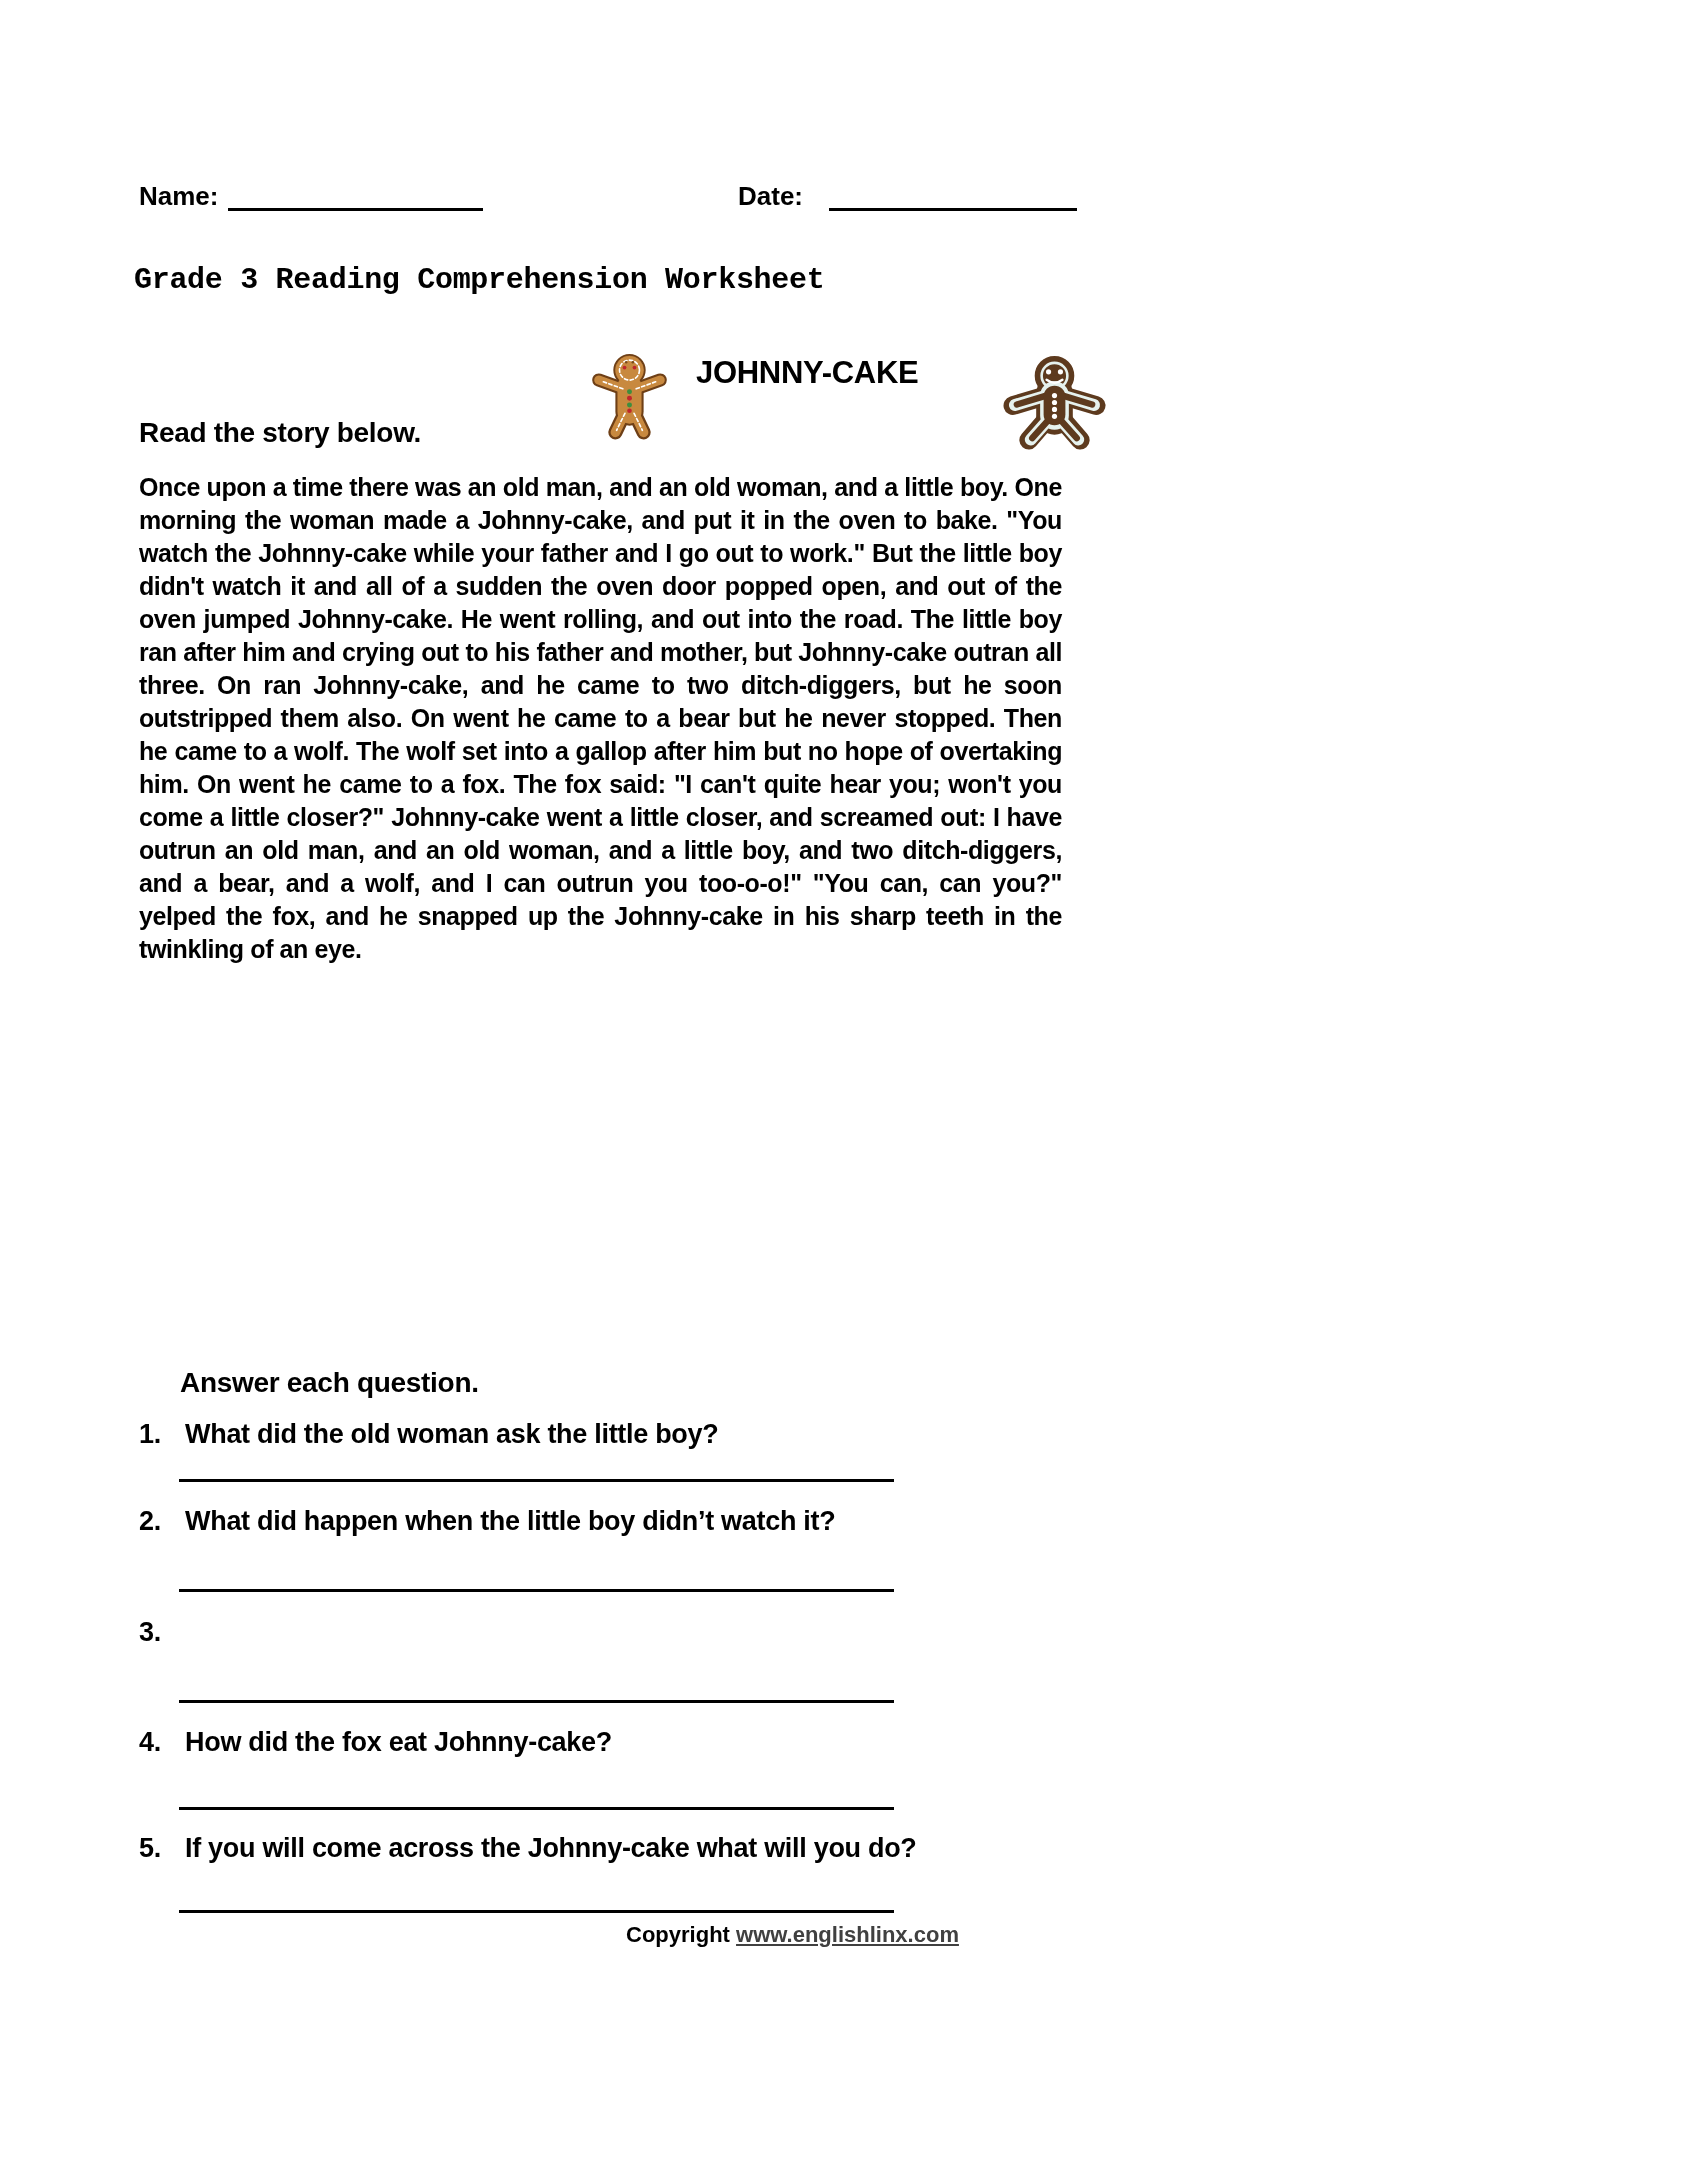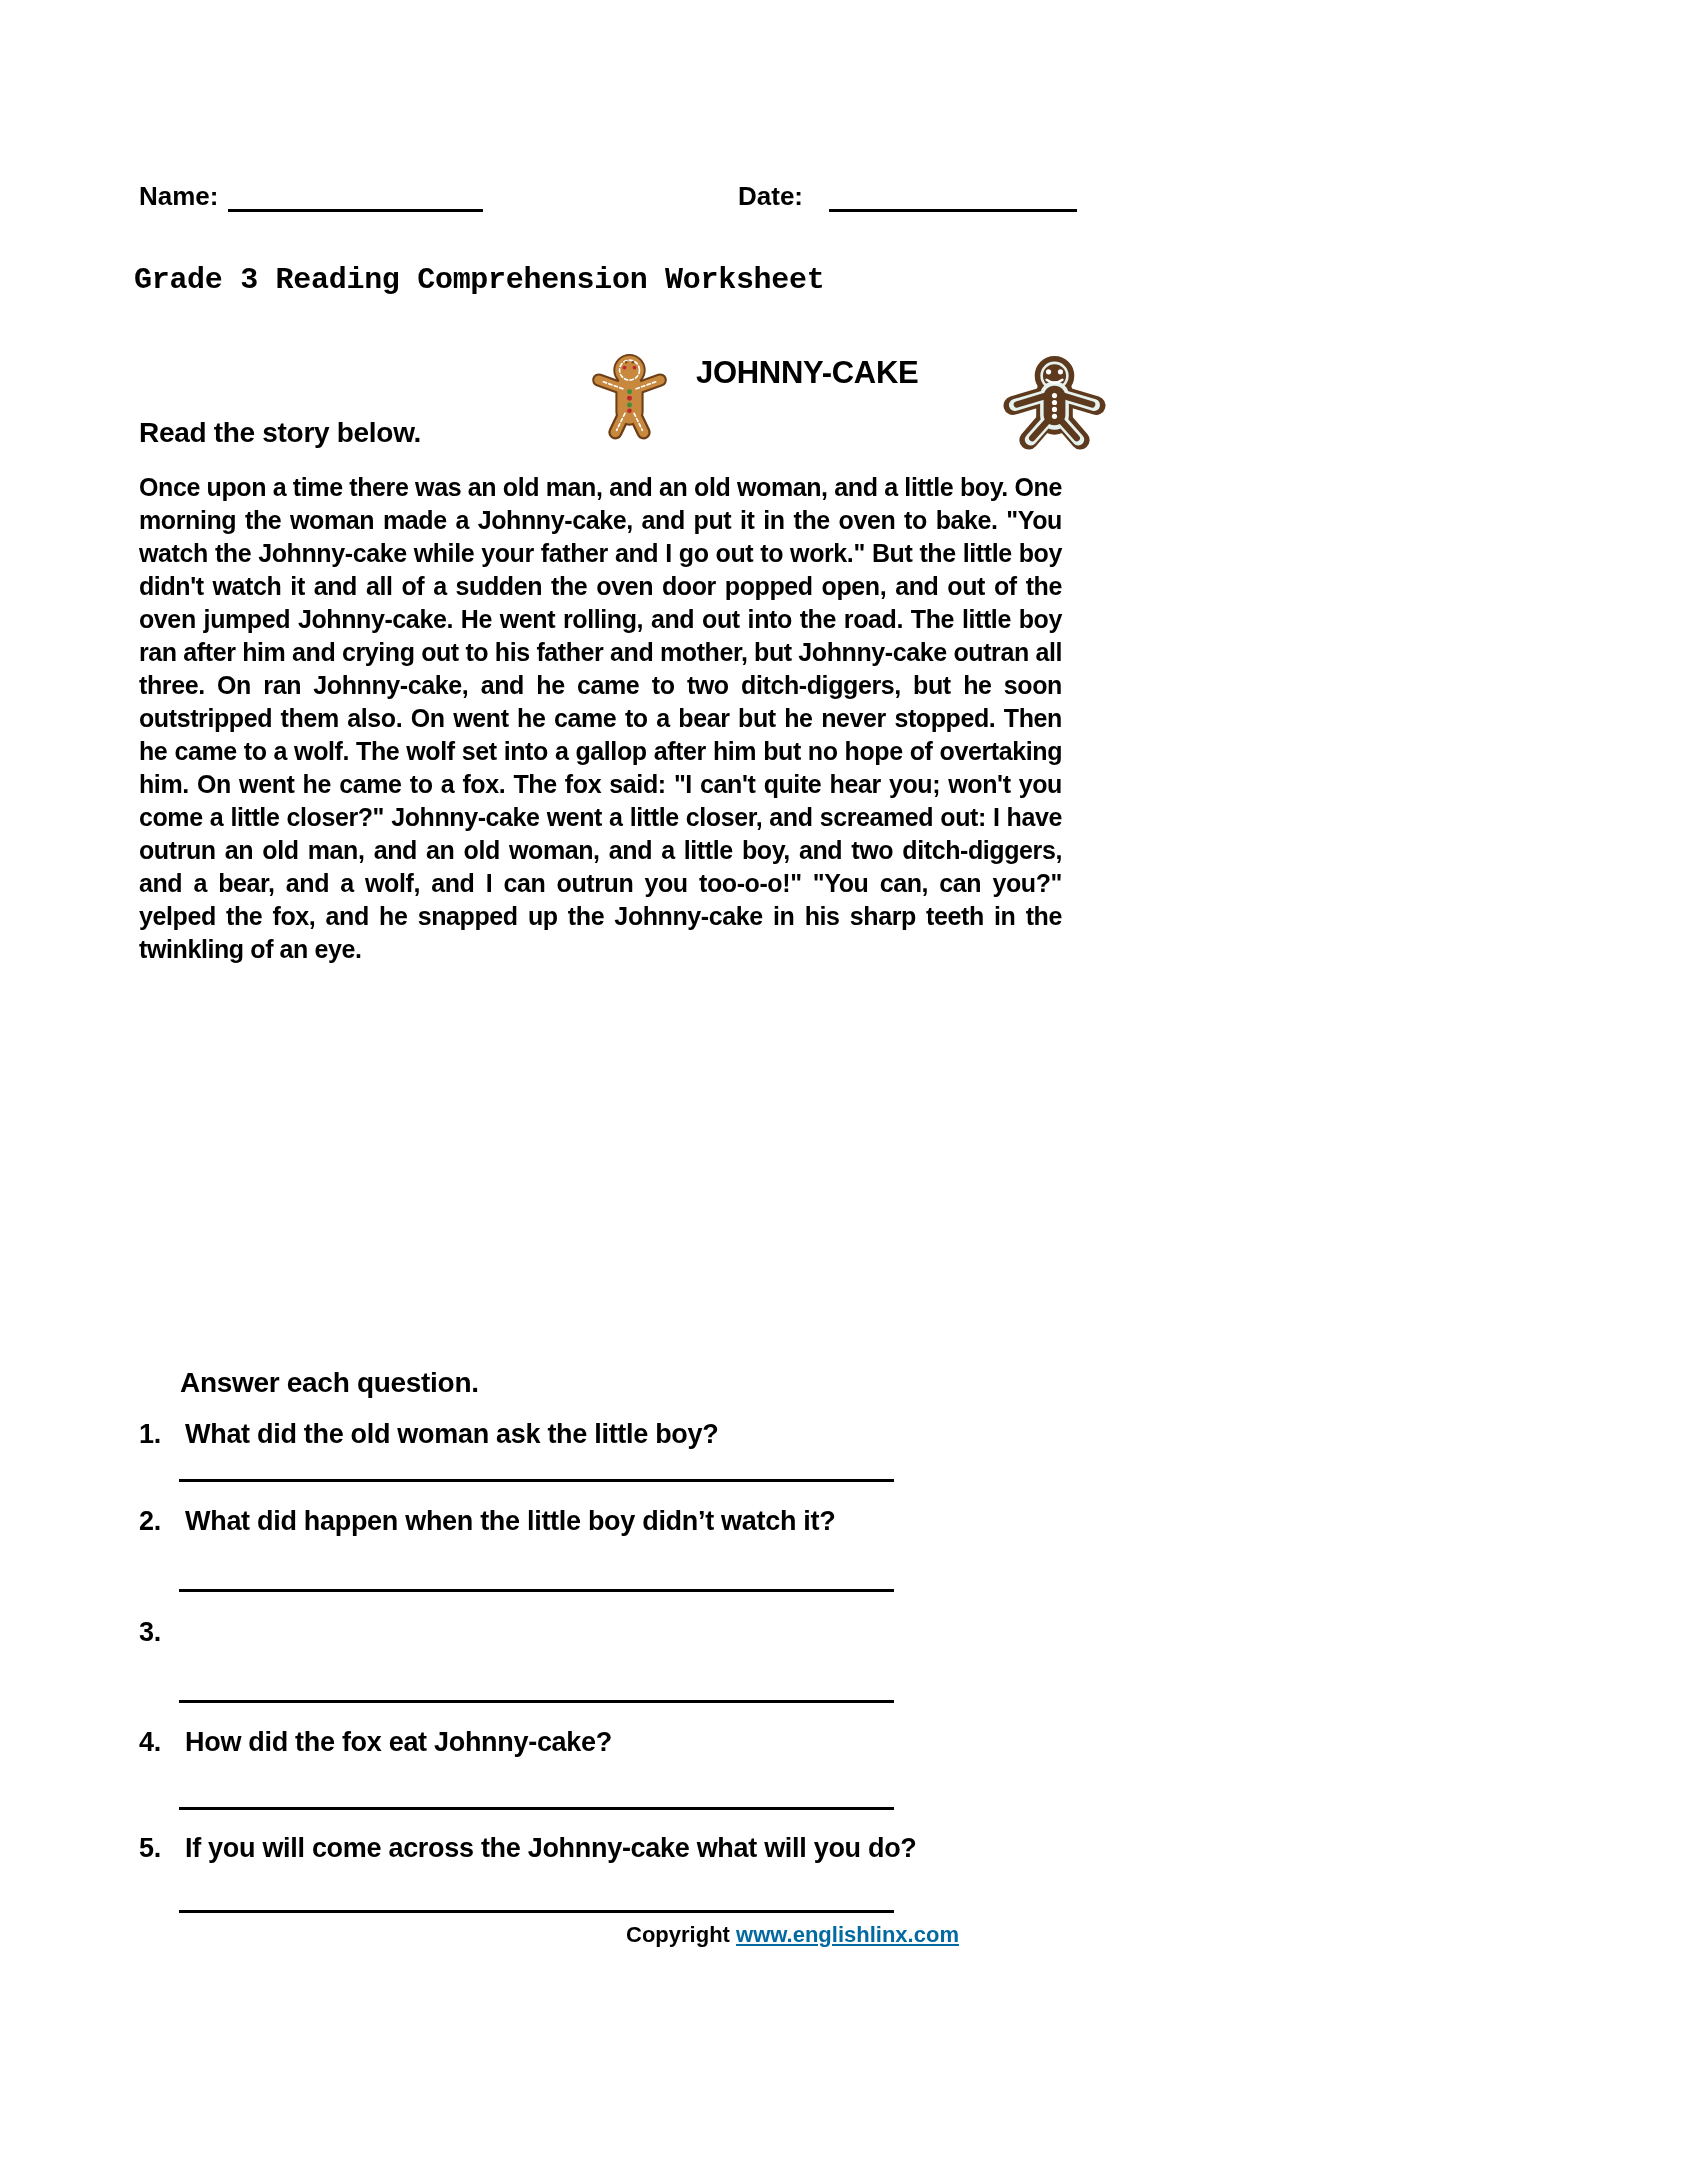--- a/index.html
+++ b/index.html
@@ -3,42 +3,42 @@
 <meta charset="utf-8">
 <style>
   html,body{margin:0;padding:0;}
   body{
     width:1683px;height:2178px;background:#ffffff;position:relative;
     font-family:"Liberation Sans", sans-serif;font-weight:bold;color:#000;
     overflow:hidden;
   }
   .abs{position:absolute;}
   
-  .field-group{display:flex;align-items:flex-end;font-size:26px;}
+  .field-group{display:flex;align-items:center;font-size:26px;}
   .blank{border-bottom:3px solid #000;height:26px;margin-left:10px;}
   .blank.name{width:255px;}
   .blank.date{width:248px;}
   
   .main-title{left:134px;top:263px;width:931px;text-align:left;font-size:30px;letter-spacing:-0.3px;font-family:Liberation Mono, monospace;}
   .subtitle{left:696px;top:355px;font-size:31px;letter-spacing:-0.3px;}
   
   .instr{font-size:28px;letter-spacing:-0.3px;}
   
   .story{
     left:139px;top:471px;width:923px;
     font-size:25px;line-height:33px;letter-spacing:-0.4px;
     text-align:justify;
   }
   
   .question{left:139px;width:941px;font-size:27px;letter-spacing:-0.3px;display:flex;}
   .q-num{display:inline-block;width:46px;flex:0 0 46px;}
   .answer-line{left:179px;width:715px;height:32px;border-bottom:3px solid #000;}
   
   .footer{left:446px;top:1922px;width:693px;text-align:center;font-size:22px;}
-  .footer a{color:#0369a1;text-decoration:underline;font-weight:bold;}
+  .footer a{color:#404040;text-decoration:underline;font-weight:bold;}
   svg{display:block;}
 </style>
 </head>
 <body>
 
 <div class="abs field-group" style="left:139px;top:181px;">
   <span>Name:</span>
   <span class="blank name"></span>
 </div>
 <div class="abs field-group" style="left:738px;top:181px;gap:16px;">

